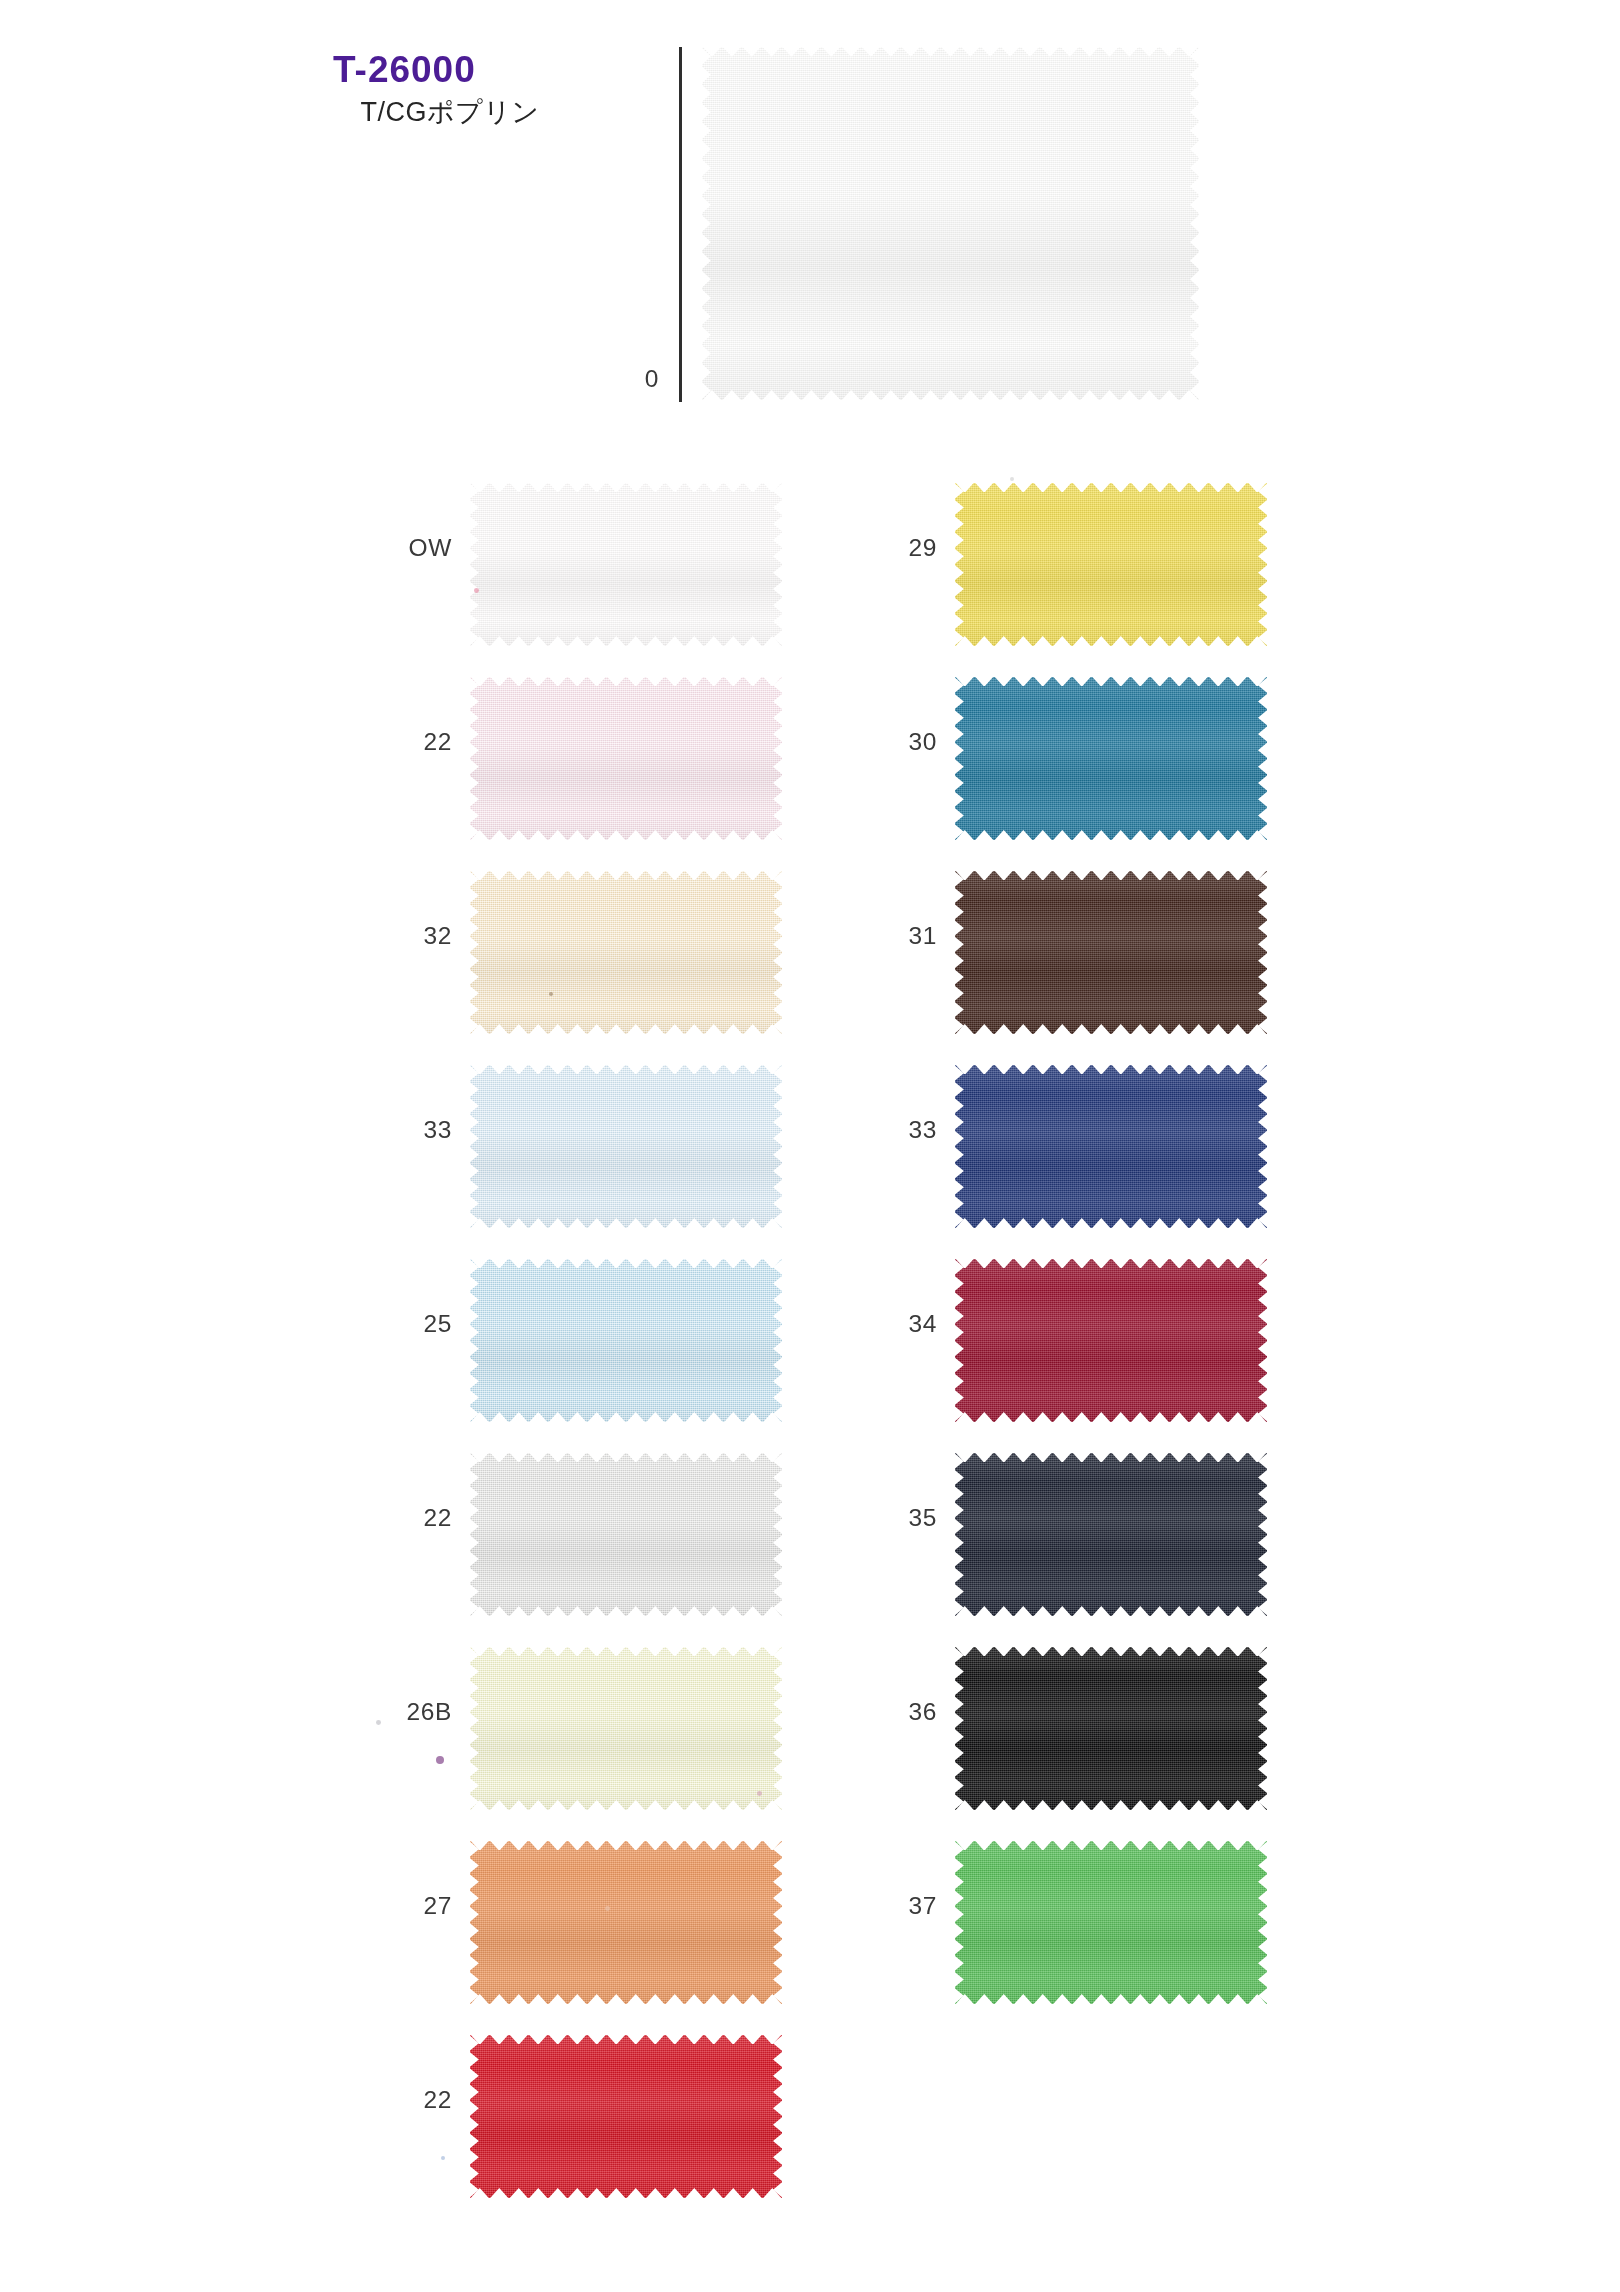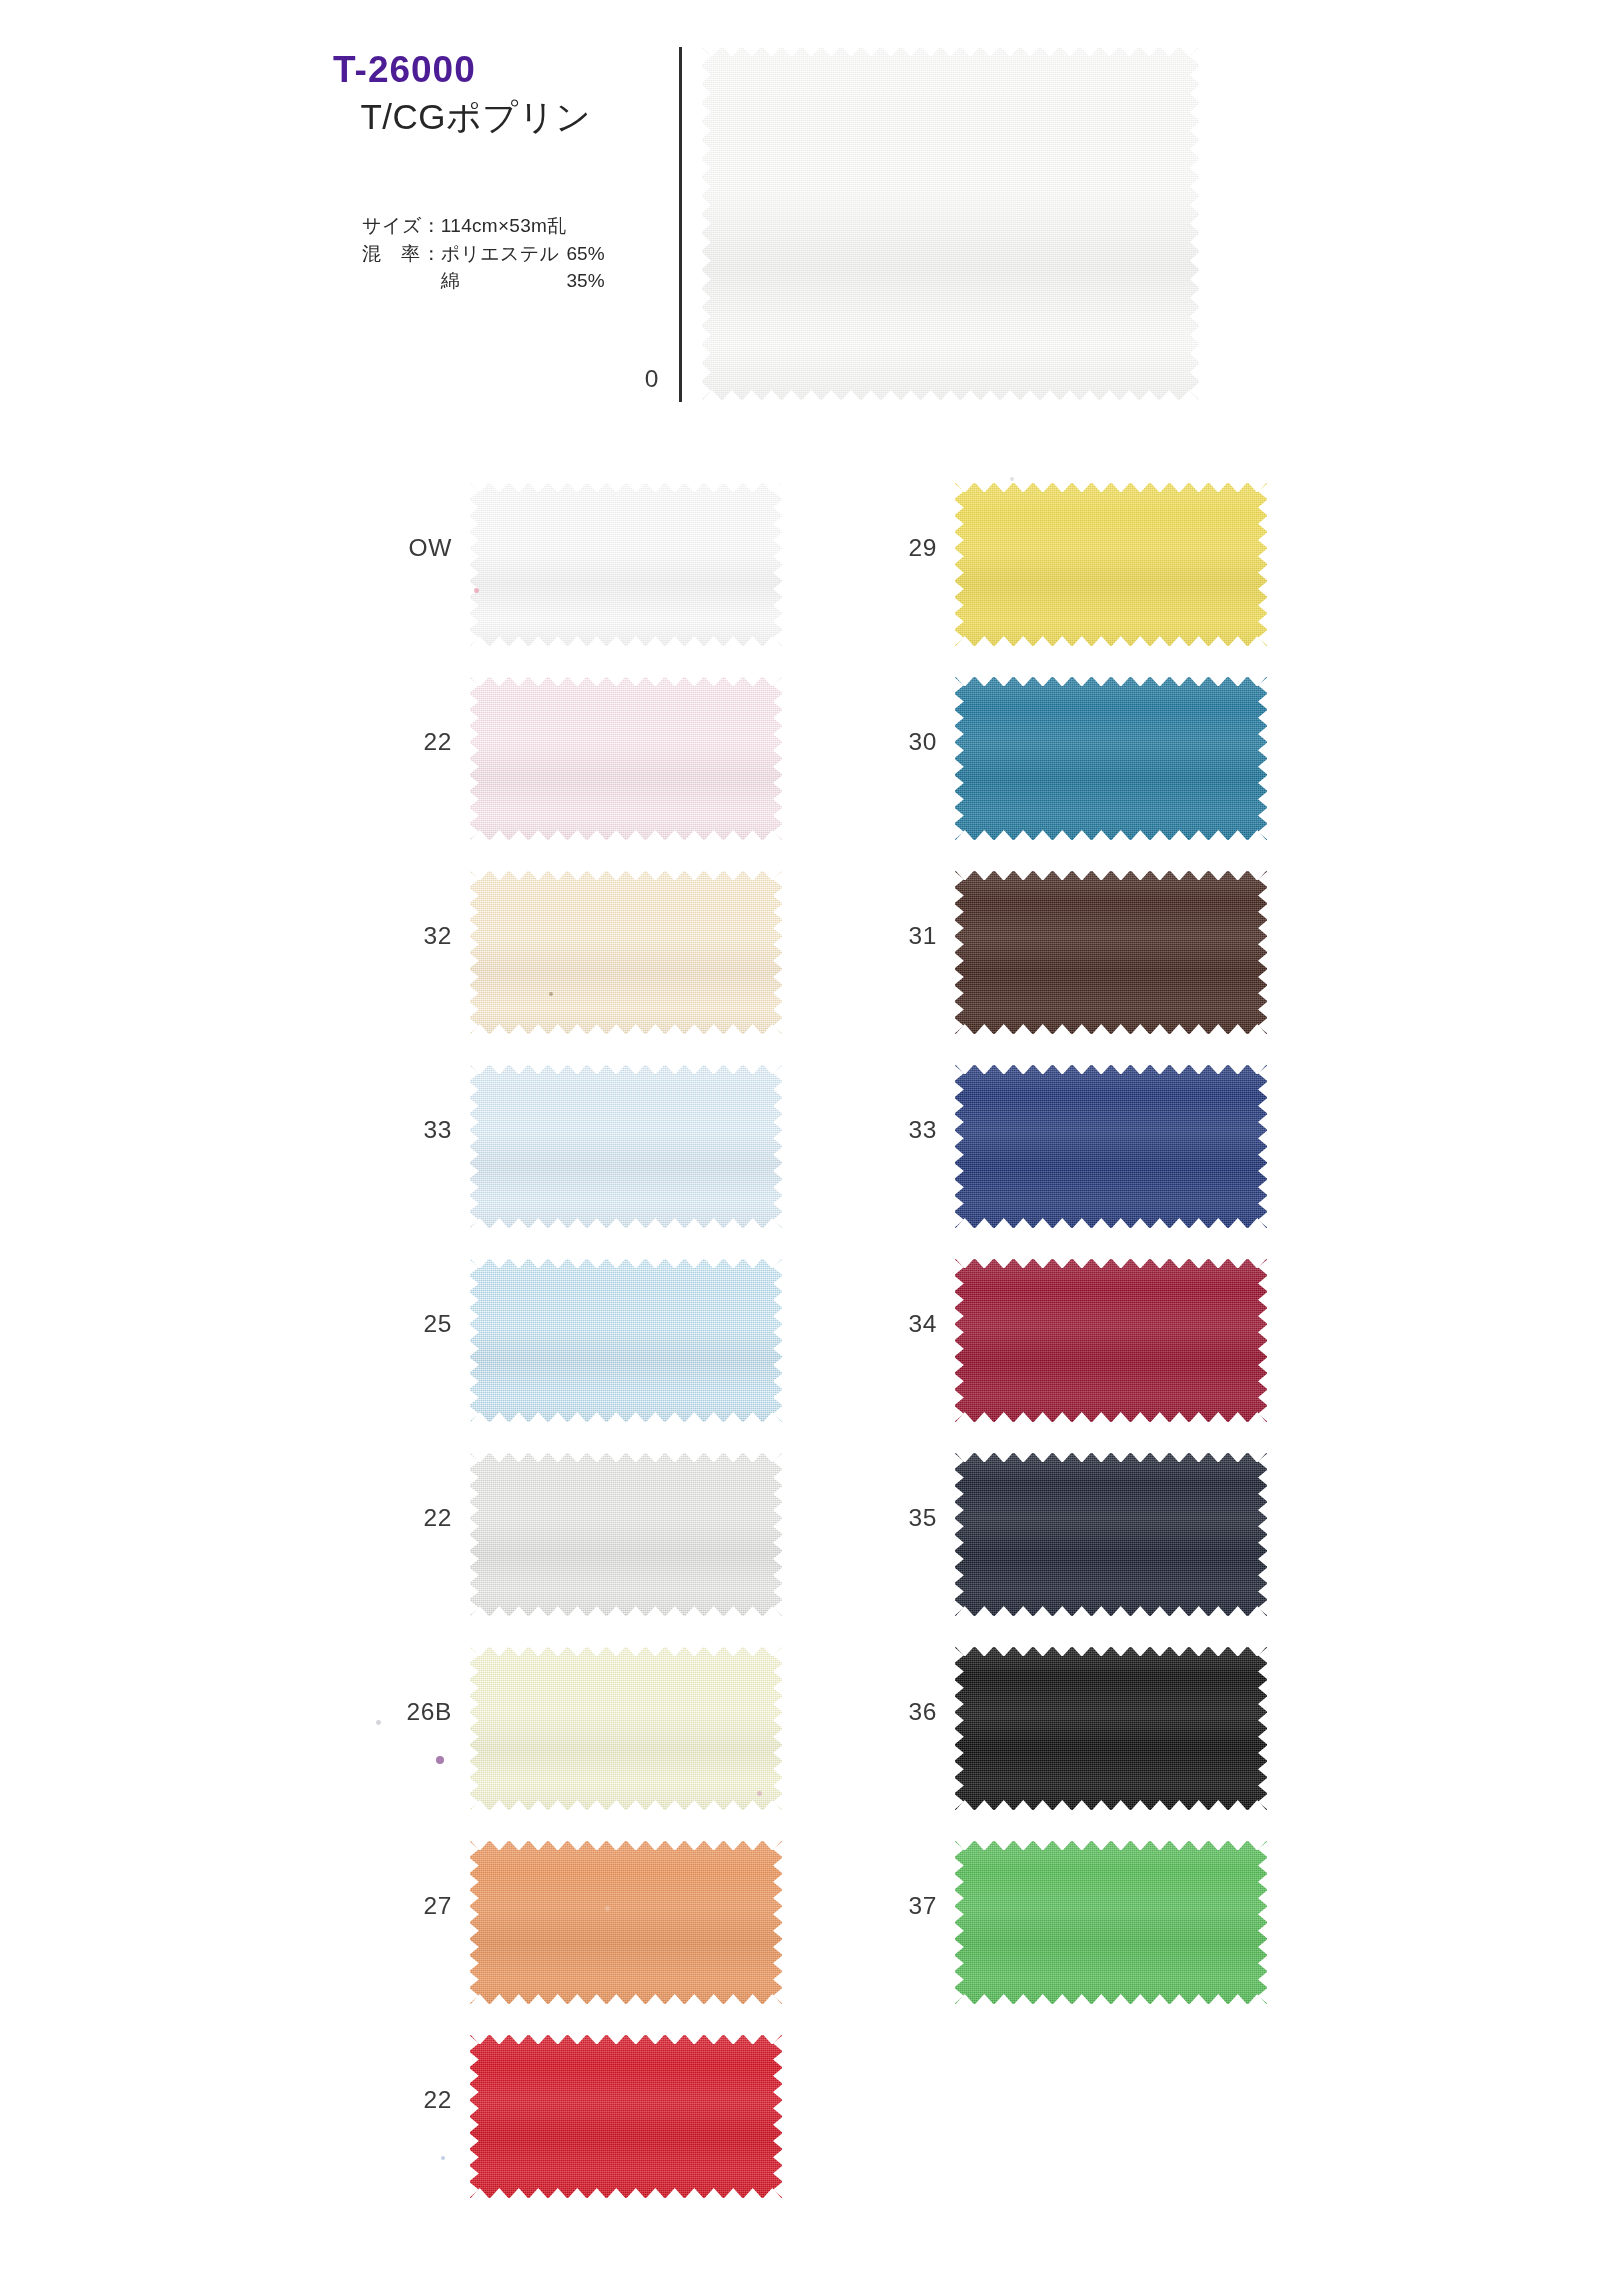--- a/index.html
+++ b/index.html
@@ -38,21 +38,21 @@
 
   #product-code {
     font-size: 37px;
     font-weight: bold;
     letter-spacing: 1px;
     color: #4c1d95;
     line-height: 1.05;
   }
 
   #product-name {
-    font-size: 35px;
+    font-size: 27px;
     font-weight: normal;
     letter-spacing: 0.5px;
     color: #262626;
     margin-top: 7.8px;
     margin-left: 27.4px;
     line-height: 1.1;
   }
 
   #spec-table {
     margin-top: 76px;
@@ -240,42 +240,20 @@
 <body>
 
 <div id="page">
 
   <div id="header">
 
     <div id="header-info">
       <div id="product-code">T-26000</div>
       <div id="product-name">T/CGポプリン</div>
 
-      <table id="spec-table">
-        <tbody>
-            <tr>
-          <td class="spec-key">サイズ</td>
-          <td class="spec-colon">：</td>
-          <td class="spec-val">114cm×53m乱</td>
-          <td></td>
-        </tr>
-        <tr>
-          <td class="spec-key">混　率</td>
-          <td class="spec-colon">：</td>
-          <td class="spec-val">ポリエステル</td>
-          <td class="spec-pct">65%</td>
-        </tr>
-        <tr>
-          <td></td>
-          <td></td>
-          <td class="spec-val2">綿</td>
-          <td class="spec-pct">35%</td>
-        </tr>
-      </tbody>
-        </table>
     </div>
 
     <div id="master-label">0</div>
 
     <div id="header-divider"></div>
 
     <div id="master-swatch-wrap">
       <div class="fabric light-chip">
         <div class="fabric-base" style="background: rgb(252, 252, 251);"></div>
         <div class="fabric-weave"></div>

